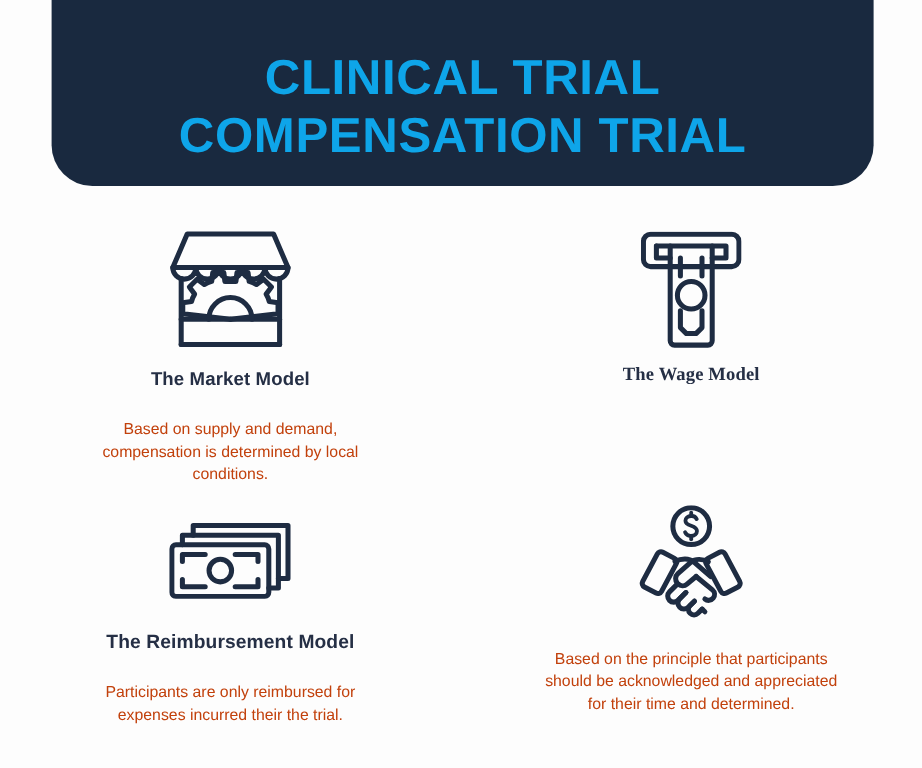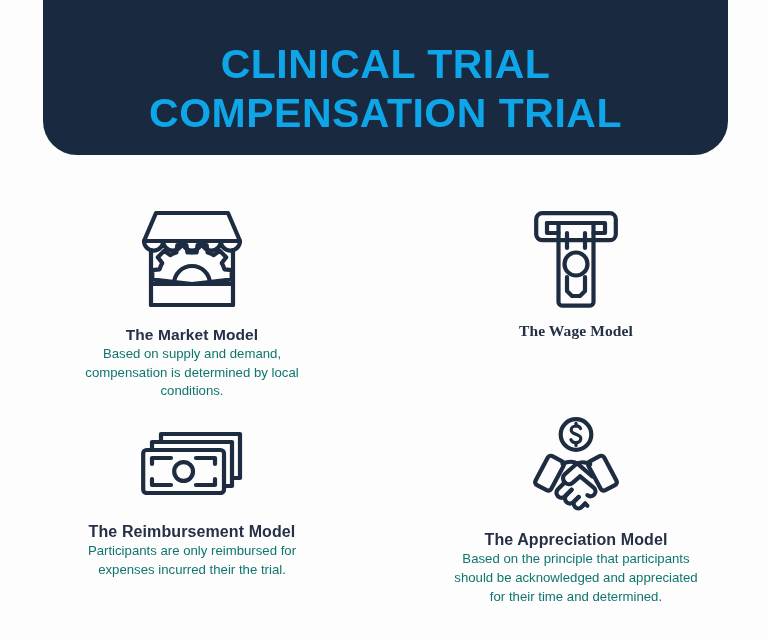--- a/index.html
+++ b/index.html
@@ -38,21 +38,21 @@
     letter-spacing: 0.5px;
     line-height: 1.18;
     text-align: center;
     white-space: nowrap;
   }
 
   
   .grid {
     position: absolute;
     left: 0;
-    top: 184px;
+    top: 166px;
     width: 768px;
     display: flex;
     flex-wrap: wrap;
   }
   .cell {
     width: 50%;
     box-sizing: border-box;
     display: flex;
     flex-direction: column;
     align-items: center;
@@ -78,25 +78,25 @@
     font-weight: bold;
     text-align: center;
     margin-top: 18px;
     letter-spacing: 0.1px;
   }
   .cell-reimb .model-title { margin-top: 28px; font-size: 16px; }
   .cell-apprec .model-title { margin-top: 18px; font-size: 16px; }
   .cell-wage .model-title { margin-top: 14px; font-family: Liberation Serif, serif; }
 
   .model-desc {
-    color: #0f766e;
+    color: #c2410c;
     font-size: 13.2px;
     line-height: 1.42;
     text-align: center;
-    margin-top: 1px;
+    margin-top: 23px;
     max-width: 240px;
   }
   .cell-wage .model-desc { max-width: 250px; }
   .cell-apprec .model-desc { max-width: 245px; }
 
   svg { display: block; }
 </style>
 </head>
 <body>
 
@@ -206,17 +206,16 @@
         <path d="M61.2 47.2 c-4.6 -2.3 -10.6 -2.9 -14.4 0.3 L35.9 57.1 a5.5 5.5 0 0 0 -0.4 7.9 l0.5 0.5 a5.5 5.5 0 0 0 7.5 0.3 l7.6 -6.4"></path>
 
         <path d="M51.1 59.4 l13.6 11.2 a4.9 4.9 0 0 1 0.6 6.9 a4.9 4.9 0 0 1 -6.9 0.7"></path>
 
         <path d="M35.6 65.6 l-6.7 6.6 a5 5 0 0 0 0 7.1 a5 5 0 0 0 7.1 0 l6.6 -6.5"></path>
         <path d="M42.6 72.8 l-5.2 5.2 a5 5 0 0 0 0 7.1 a5 5 0 0 0 7.1 0 l5.2 -5.1"></path>
         <path d="M49.7 80 l-3.6 3.6 a4.6 4.6 0 0 0 0 6.5 a4.6 4.6 0 0 0 6.5 0 l3.5 -3.5"></path>
         <path d="M56.1 86.6 l2.3 2.2"></path>
       </svg>
     </div>
-    <div class="model-title">The Appreciation Model</div>
     <div class="model-desc">Based on the principle that participants should be acknowledged and appreciated for their time and determined.</div>
   </div>
 
 </div>
 
 </body></html>

